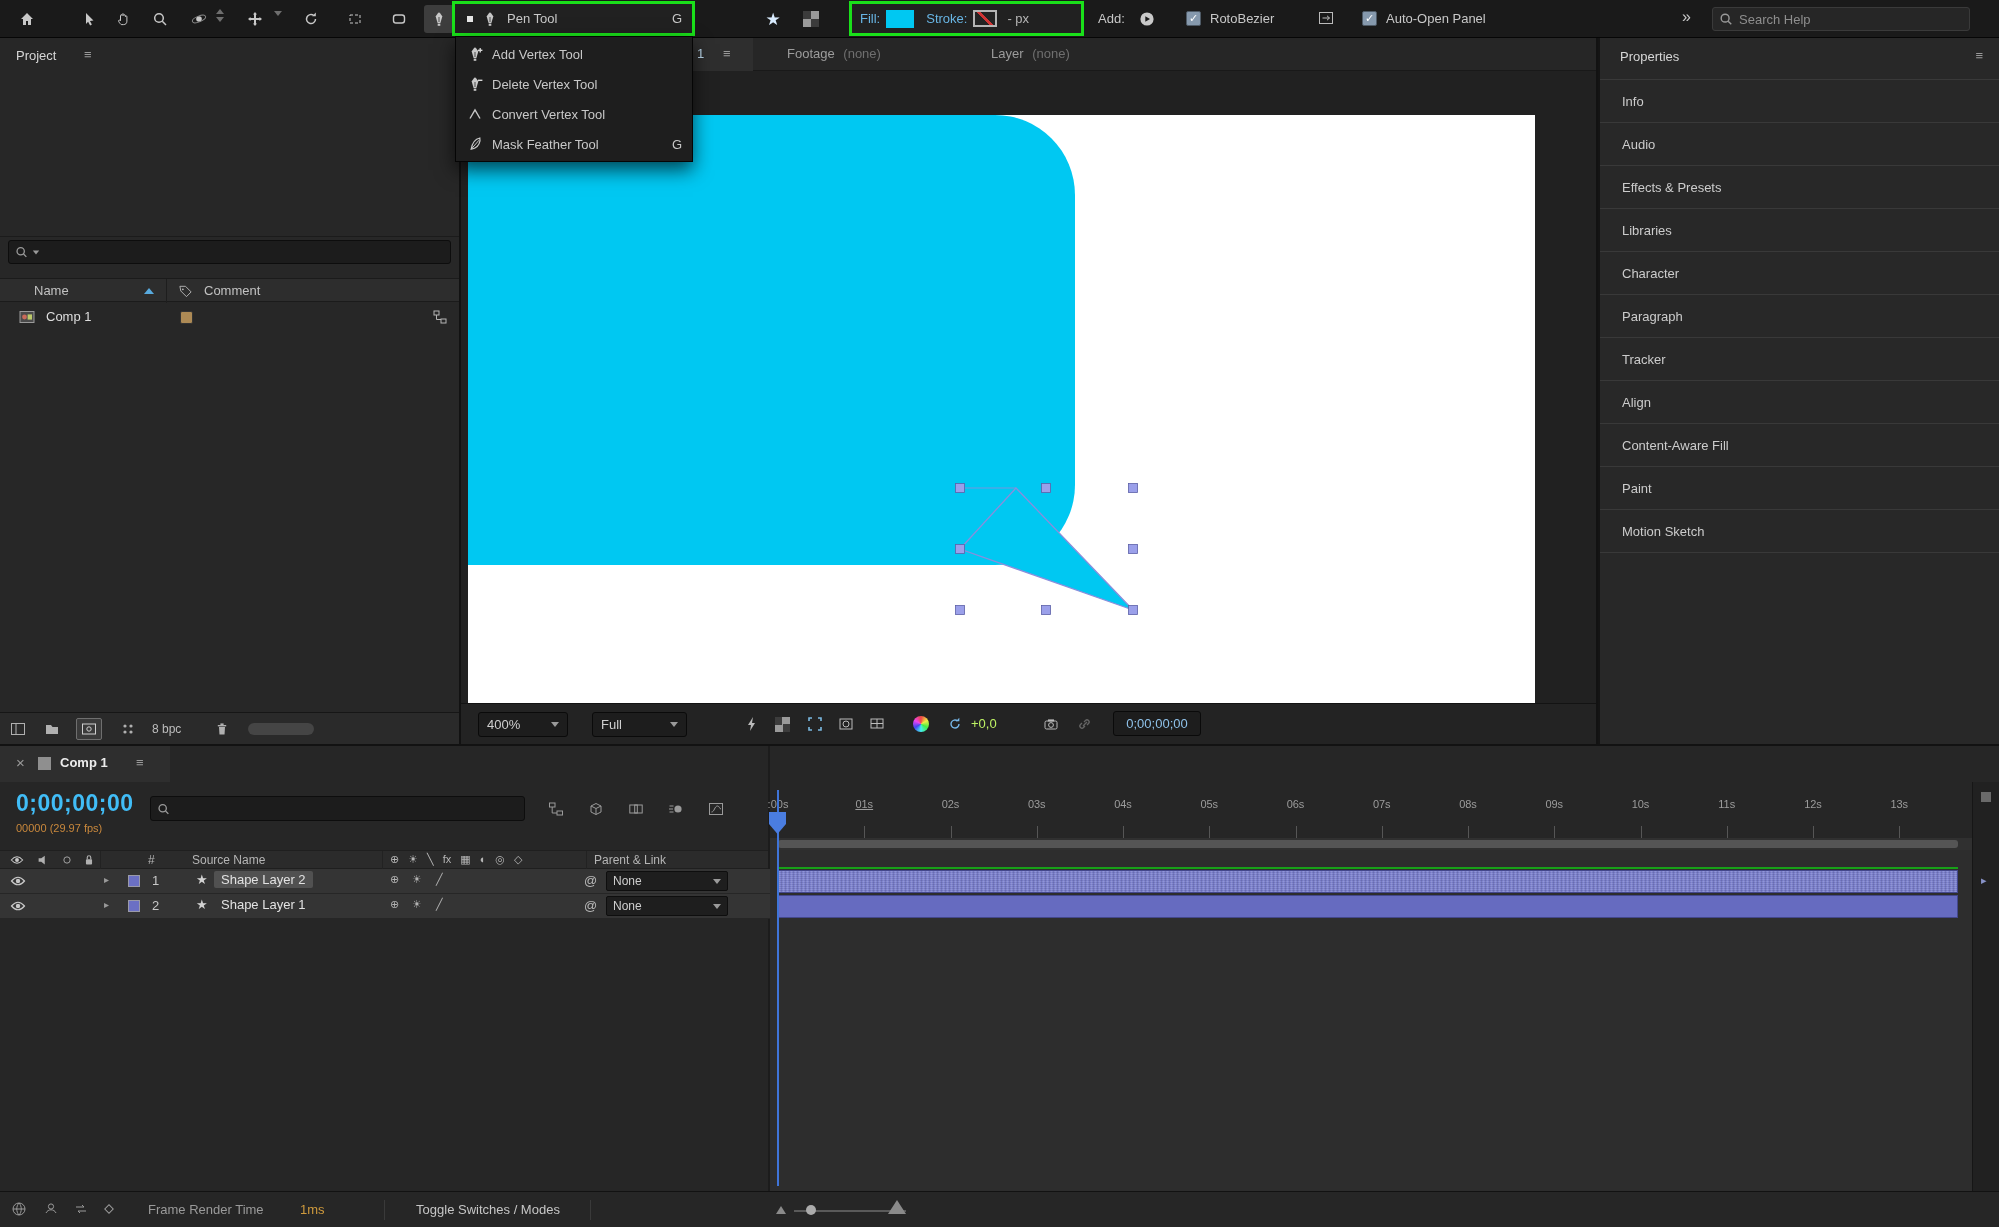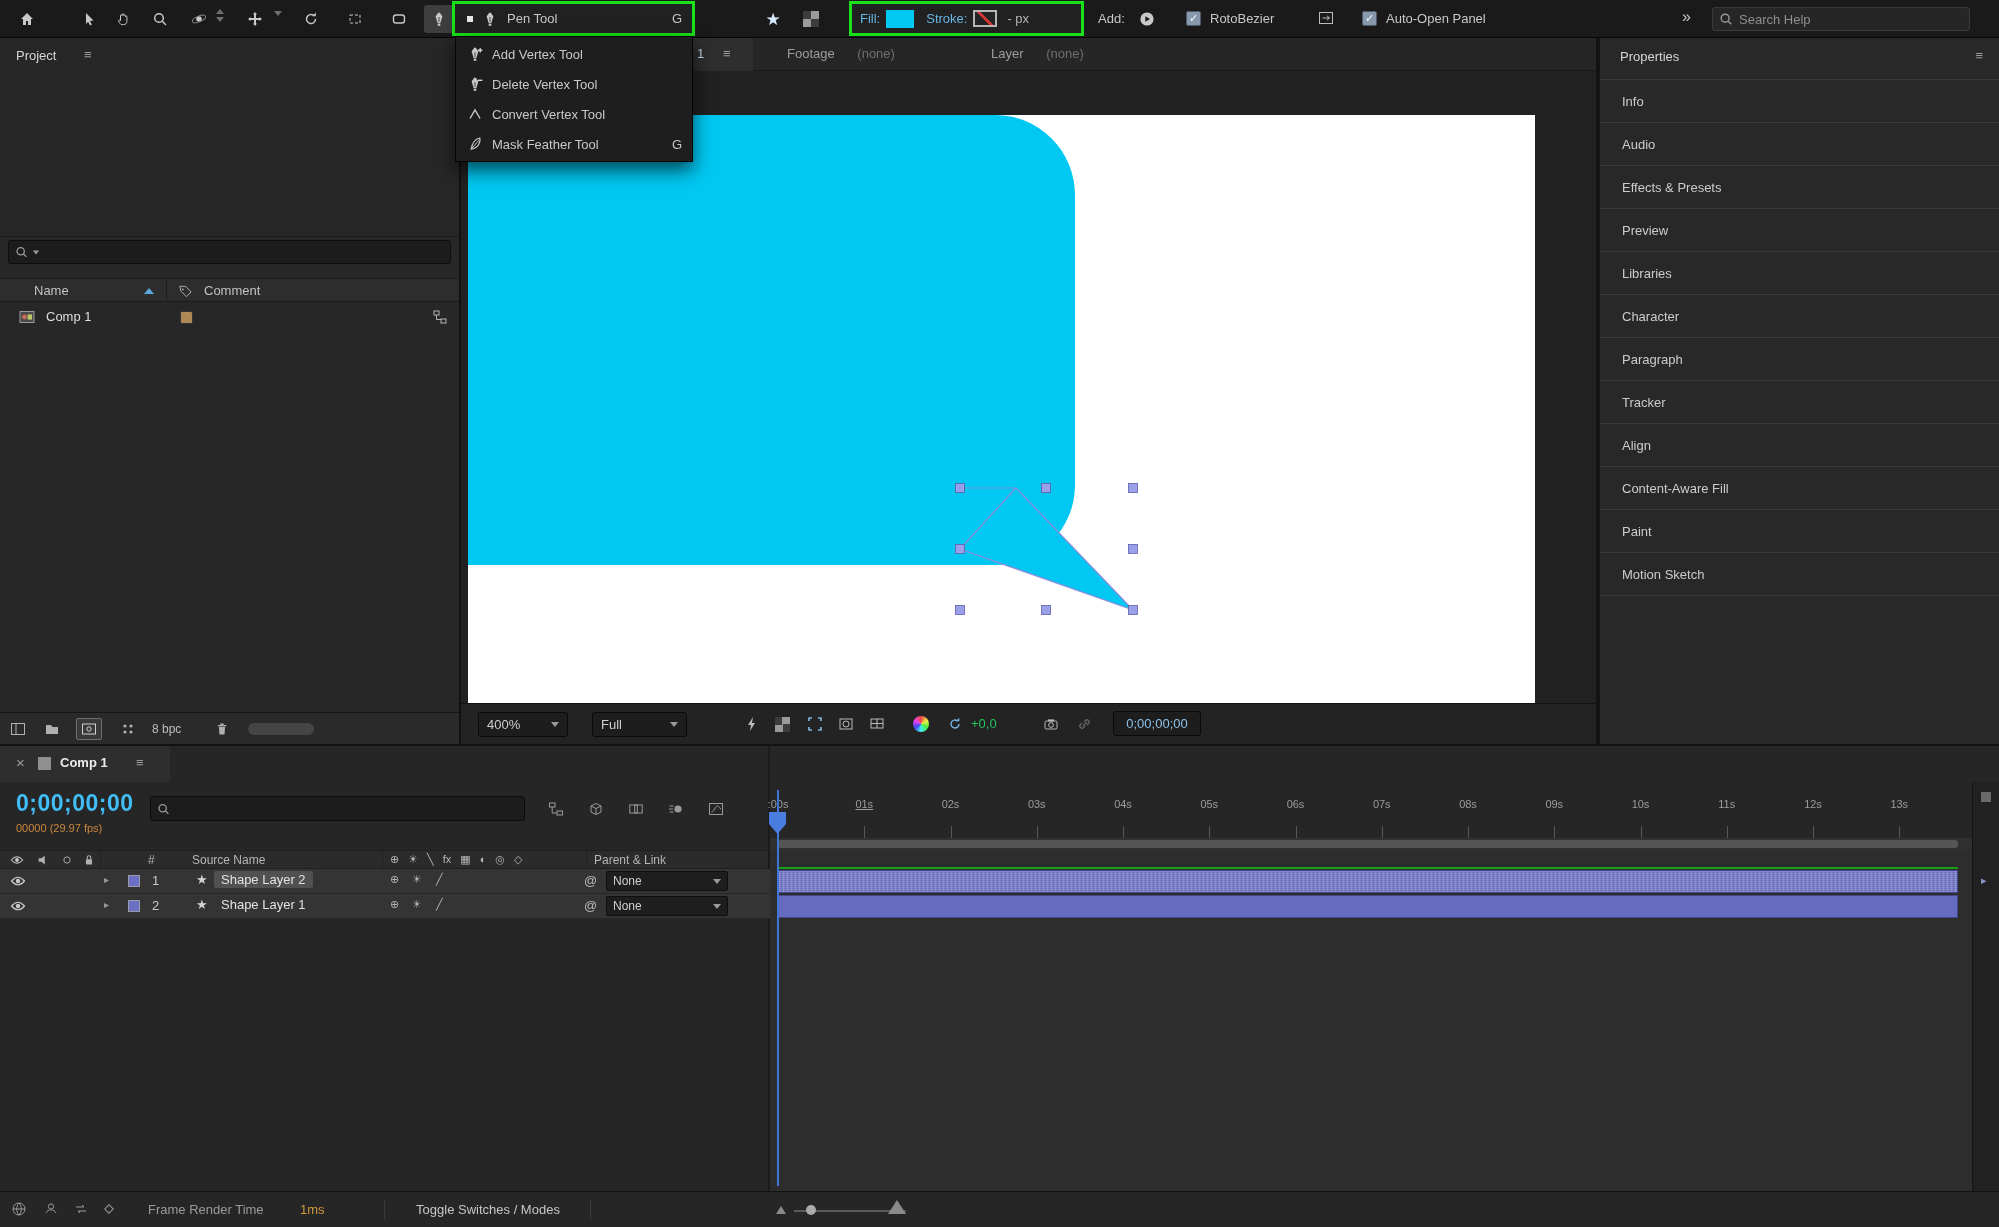--- a/index.html
+++ b/index.html
@@ -32,21 +32,21 @@
 .vsep{position:absolute;background:#121212}
 
 #project{position:absolute;left:0;top:38px;width:529px;height:706px;background:#272727}
 .colhead{position:absolute;background:#2d2d2d;border-top:1px solid #1b1b1b;border-bottom:1px solid #1b1b1b}
 .sort-tri{width:0;height:0;border-left:5px solid transparent;border-right:5px solid transparent;border-bottom:6px solid #58aade}
 #project-footer{position:absolute;left:0;top:674px;width:100%;height:32px;background:#2a2a2a;border-top:1px solid #161616}
 
 #viewer{position:absolute;left:461px;top:38px;width:1135px;height:706px;background:#212121}
 #viewer-tabs{position:absolute;left:0;top:0;width:100%;height:33px;background:#262626;border-bottom:1px solid #191919}
 .vtab-dim{color:#9c9c9c}
-.vtab-none{color:#6f6f6f;margin-left:19px}
+.vtab-none{color:#6f6f6f;margin-left:5px}
 #canvas-white{position:absolute;left:7px;top:77px;width:1067px;height:588px;background:#fff}
 #viewer-bar{position:absolute;left:0;top:665px;width:100%;height:41px;background:#232323;border-top:1px solid #131313}
 .vicon{position:absolute;top:8px;width:24px;height:24px;display:flex;align-items:center;justify-content:center}
 
 #props{position:absolute;left:1598px;top:38px;width:401px;height:706px;background:#282828;border-left:2px solid #141414}
 #props-list{position:absolute;left:0;top:41px;width:100%;border-top:1px solid #393939}
 .prop-item{height:43px;line-height:43px;padding-left:22px;border-bottom:1px solid #393939;color:#ccc}
 
 #timeline{position:absolute;left:0;top:746px;width:1999px;height:481px;background:#262626}
 #tl-track-bg{position:absolute;left:770px;top:104px;width:1202px;height:341px;background:#2d2d2d}
@@ -439,21 +439,21 @@
         </span>
       <span class="abs" style="left:452px;top:12px;width:16px;height:16px;border-radius:50%;background:conic-gradient(#e44,#ee4,#4e4,#4ee,#44e,#e4e,#e44)"></span>
       <span class="vicon" style="left:482px">
           <span class="i">
             <svg viewBox="0 0 16 16" width="16" height="16">
               <path d="M12 8a4 4 0 1 1-1.5-3.1" fill="none" stroke="#77b7e8" stroke-width="1.4"></path>
               <path d="M12.3 1.8v3.4H8.9z" fill="#77b7e8"></path>
             </svg>
           </span>
         </span>
-      <span class="abs" style="left:510px;top:12px;color:#22c55e">+0,0</span>
+      <span class="abs" style="left:510px;top:12px;color:#bef264">+0,0</span>
       <span class="vicon" style="left:578px">
           <span class="i">
             <svg viewBox="0 0 16 16" width="16" height="16">
               <rect x="2" y="5" width="12" height="8" rx="1.5" fill="none" stroke="#bbb"></rect>
               <circle cx="8" cy="9" r="2.4" fill="none" stroke="#bbb"></circle>
               <rect x="5" y="3.4" width="6" height="2" fill="#bbb"></rect>
             </svg>
           </span>
         </span>
       <span class="vicon" style="left:612px;opacity:.55">
@@ -469,21 +469,20 @@
     </div>
   </div>
 
   <div id="props">
     <span class="abs" style="left:20px;top:11px;color:#d6d6d6">Properties</span>
     <span class="abs" style="right:16px;top:10px;color:#9a9a9a">≡</span>
     <div id="props-list">
         <div class="prop-item">Info</div>
         <div class="prop-item">Audio</div>
         <div class="prop-item">Effects &amp; Presets</div>
-        <div class="prop-item">Preview</div>
         <div class="prop-item">Libraries</div>
         <div class="prop-item">Character</div>
         <div class="prop-item">Paragraph</div>
         <div class="prop-item">Tracker</div>
         <div class="prop-item">Align</div>
         <div class="prop-item">Content-Aware Fill</div>
         <div class="prop-item">Paint</div>
         <div class="prop-item">Motion Sketch</div>
       </div>
   </div>

